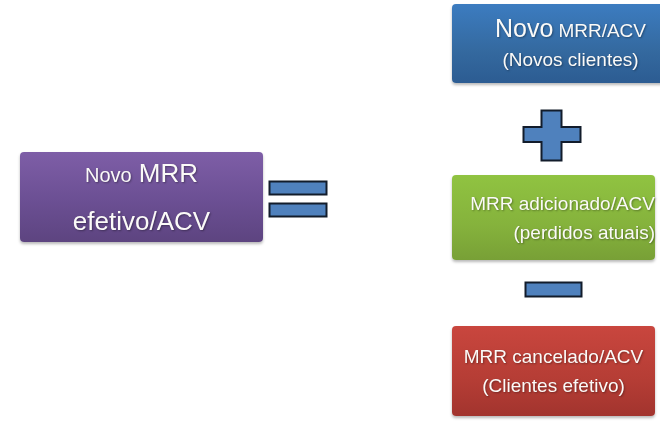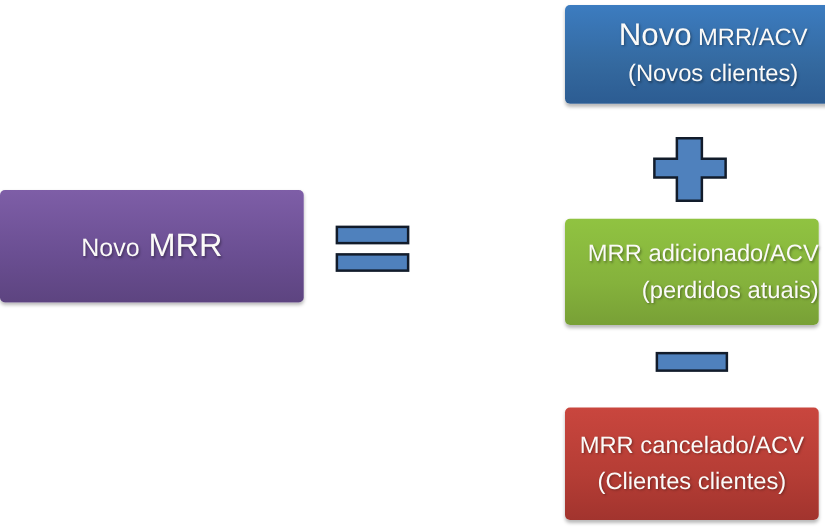--- a/index.html
+++ b/index.html
@@ -8,21 +8,21 @@
     font-family:"Liberation Sans",sans-serif;
   }
   .box{
     position:absolute;border-radius:4px;color:#fbfaf8;text-align:center;
     display:flex;flex-direction:column;justify-content:center;
     box-shadow:0 2px 3px rgba(0,0,0,0.28);
     text-shadow:1px 1px 2px rgba(0,0,0,0.35);
   }
   .box .line{white-space:nowrap;}
   .box-purple{
-    left:0;top:152px;width:243px;height:90px;
+    left:20px;top:152px;width:243px;height:90px;
     background:linear-gradient(180deg,#7e5ea7 0%,#6b4f93 55%,#5d4480 100%);
     gap:12px;
   }
   .box-purple .line{font-size:26px;line-height:34px;}
   .box-purple .t-small{font-size:20px;margin-right:7px;}
   .box-blue{
     left:452px;top:4px;width:203px;height:79px;
     background:linear-gradient(180deg,#3c7cc0 0%,#34699f 60%,#2c5c92 100%);
     padding-left:17px;
   }
@@ -47,20 +47,21 @@
 </style>
 </head>
 <body>
 
 <div class="canvas">
 
   <div class="box box-purple">
     <div class="line">
       <span class="t-small">Novo</span><span>MRR</span>
     </div>
+    <div class="line">efetivo/ACV</div>
   </div>
 
   <svg class="op op-equals" width="61" height="39" viewBox="0 0 61 39" aria-hidden="true">
     <rect class="op-shape" x="1.5" y="1.5" width="57" height="13"></rect>
     <rect class="op-shape" x="1.5" y="23.5" width="57" height="13"></rect>
   </svg>
 
   <div class="box box-blue">
     <div class="line">
       <span class="t-large">Novo</span><span>MRR/ACV</span>
@@ -76,16 +77,16 @@
     <div class="line">MRR adicionado/ACV</div>
     <div class="line">(perdidos atuais)</div>
   </div>
 
   <svg class="op op-minus" width="60" height="18" viewBox="0 0 60 18" aria-hidden="true">
     <rect class="op-shape" x="1.5" y="1.5" width="56" height="14"></rect>
   </svg>
 
   <div class="box box-red">
     <div class="line">MRR cancelado/ACV</div>
-    <div class="line">(Clientes clientes)</div>
+    <div class="line">(Clientes efetivo)</div>
   </div>
 
 </div>
 
 </body></html>

